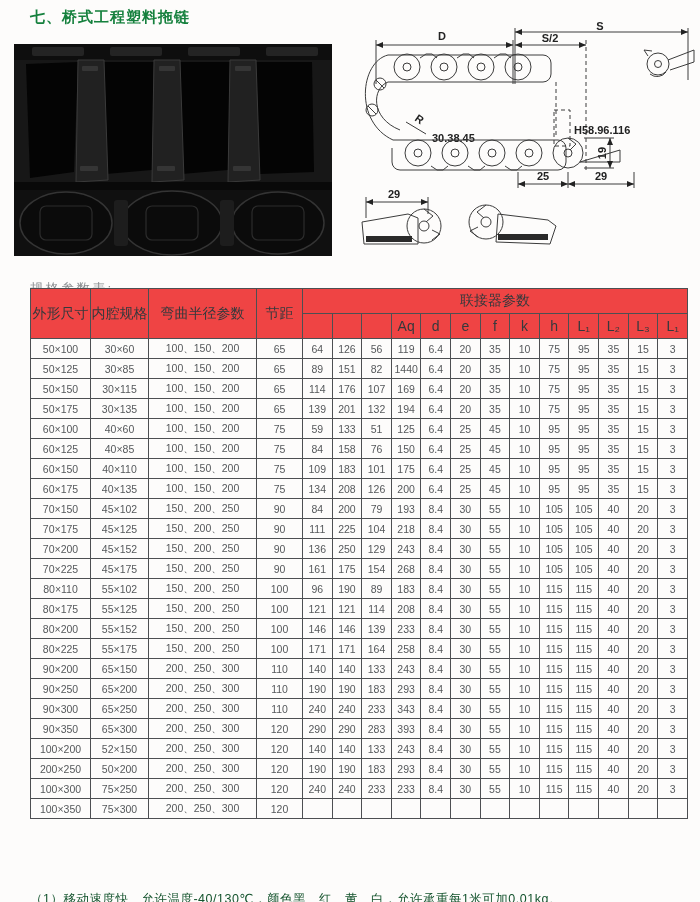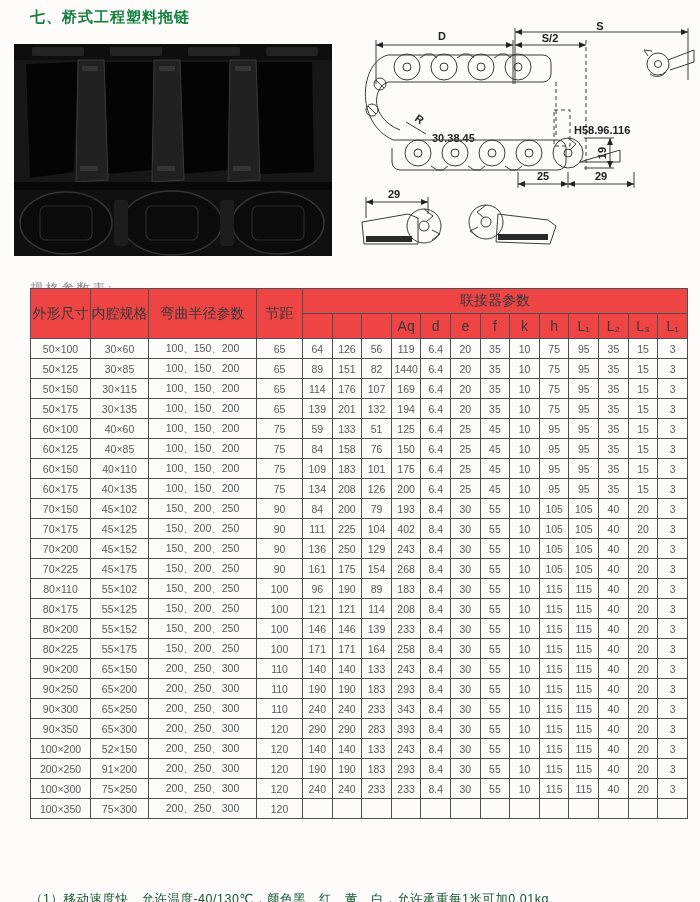--- a/index.html
+++ b/index.html
@@ -436,21 +436,21 @@
           <td>3</td>
         </tr>
         <tr>
           <td>70×175</td>
           <td>45×125</td>
           <td>150、200、250</td>
           <td>90</td>
           <td>111</td>
           <td>225</td>
           <td>104</td>
-          <td>402</td>
+          <td>218</td>
           <td>8.4</td>
           <td>30</td>
           <td>55</td>
           <td>10</td>
           <td>105</td>
           <td>105</td>
           <td>40</td>
           <td>20</td>
           <td>3</td>
         </tr>
@@ -658,21 +658,21 @@
           <td>55</td>
           <td>10</td>
           <td>115</td>
           <td>115</td>
           <td>40</td>
           <td>20</td>
           <td>3</td>
         </tr>
         <tr>
           <td>200×250</td>
-          <td>91×200</td>
+          <td>50×200</td>
           <td>200、250、300</td>
           <td>120</td>
           <td>190</td>
           <td>190</td>
           <td>183</td>
           <td>293</td>
           <td>8.4</td>
           <td>30</td>
           <td>55</td>
           <td>10</td>

